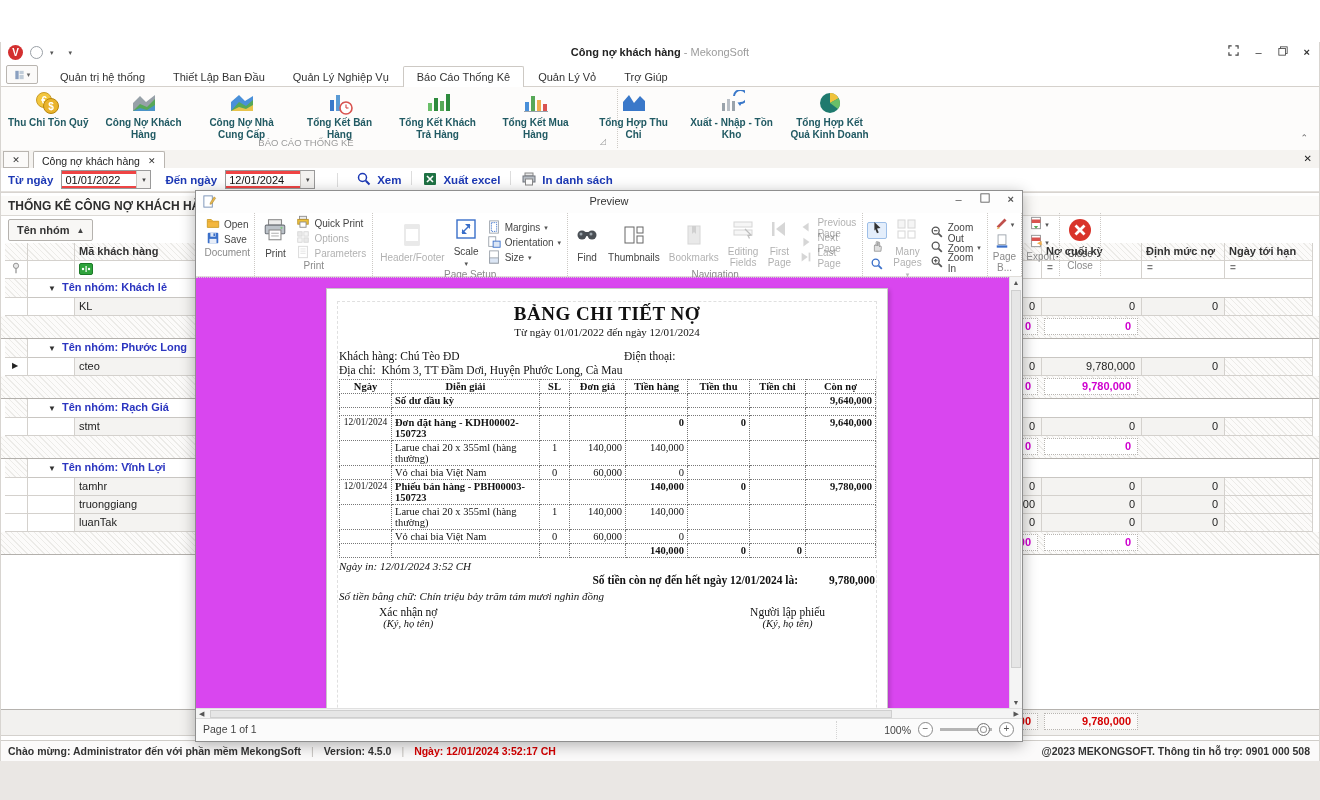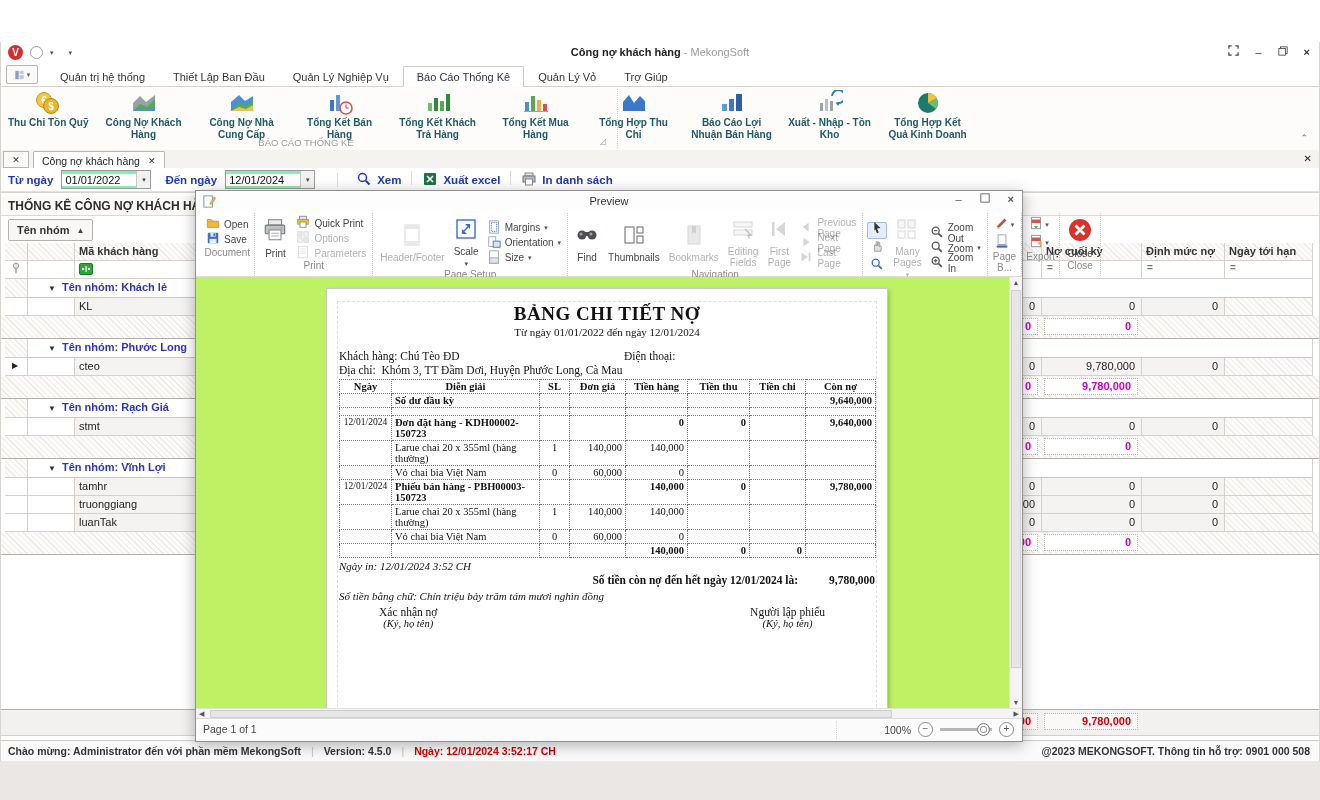--- a/index.html
+++ b/index.html
@@ -40,21 +40,21 @@
   
   #doctabs{top:150px;left:0;right:0;height:18px;background:#f5f3f0;border-bottom:1px solid #c7c3be;display:flex;align-items:flex-end;}
   #closeall{width:24px;height:15px;border:1px solid #b9b5b0;background:#fbfaf9;margin:0 4px 0 3px;display:flex;align-items:center;justify-content:center;font-size:9px;color:#333;}
   .dtab{height:17px;background:#fff;border:1px solid #b9b5b0;border-bottom:none;border-radius:2px 2px 0 0;display:flex;align-items:center;gap:8px;padding:0 8px;font-size:10.5px;color:#222;margin-bottom:-1px;}
   .dtab .x{font-size:9px;color:#333;font-weight:bold;}
   #tabs-close-right{position:absolute;right:8px;top:3px;font-size:10px;color:#222;font-weight:bold;}
 
   
   #filterbar{top:168px;left:0;right:0;height:24px;background:#fff;border-bottom:1px solid #e4e1dd;display:flex;align-items:center;padding-left:8px;box-sizing:border-box;gap:8px;}
   .flabel{font-size:11.5px;font-weight:bold;color:#1d39b5;}
-  .fedit{width:88px;height:17px;border:1px solid #9a9a9a;display:flex;align-items:center;background:#86efac;}
+  .fedit{width:88px;height:17px;border:1px solid #9a9a9a;display:flex;align-items:center;background:#ef4444;}
   .fedit input{border:none;outline:none;flex:1;font-size:11px;padding:0 3px;font-family:inherit;width:60px;color:#111;}
   .fedit .dd{width:13px;align-self:stretch;border-left:1px solid #c9c6c2;background:#f3f2f0;display:flex;align-items:center;justify-content:center;font-size:7px;color:#444;}
   .fbtn{display:flex;align-items:center;gap:5px;font-size:11.5px;font-weight:bold;color:#1d39b5;padding:0 10px;}
   .fsep{width:1px;height:14px;background:#ddd;}
 
   
   #main{top:192px;left:0;right:0;height:548px;background:#fff;border-top:1px solid #d8d4d0;}
   #panel-title{position:absolute;left:0;right:0;top:3px;height:20px;border-bottom:1px solid #dcd9d5;
     font-size:12px;font-weight:bold;color:#2d2d2d;padding:3px 0 0 8px;box-sizing:border-box;background:#fbfaf8;}
   #groupchip{position:absolute;left:8px;top:26px;height:20px;border:1px solid #b5b2ae;background:#f8f7f5;border-radius:2px;
@@ -90,21 +90,21 @@
   .tglabel{text-align:center;font-size:10px;color:#8a8a8a;padding-bottom:17px;}
   .bigbtn{display:flex;flex-direction:column;align-items:center;justify-content:center;gap:1px;padding:1px 3px;border-radius:2px;}
   .bigbtn .bl{font-size:10px;color:#444;text-align:center;line-height:1.1;white-space:pre-line;}
   .stackcol{display:flex;flex-direction:column;justify-content:center;gap:1px;}
   .smallbtn{display:flex;align-items:center;gap:4px;font-size:10px;color:#444;padding:0 2px;height:14px;}
   .minibtn{display:flex;align-items:center;gap:2px;height:15px;padding:0 2px;border:1px solid transparent;border-radius:2px;}
   .minibtn.selected{border-color:#9ebfe8;background:#e4eefb;}
   .disabled{opacity:.42;filter:grayscale(1);}
   .ddc{font-size:7px;color:#555;}
 
-  #dlg-canvas{position:absolute;top:86px;left:0;right:0;bottom:33px;background:#bef264;border-top:1px dotted #d5d5d5;overflow:hidden;}
+  #dlg-canvas{position:absolute;top:86px;left:0;right:0;bottom:33px;background:#d946ef;border-top:1px dotted #d5d5d5;overflow:hidden;}
   #dlg-vscroll{position:absolute;top:86px;bottom:33px;right:0;width:13px;background:#f4f4f4;border-left:1px solid #e0e0e0;box-sizing:border-box;}
   #dlg-vscroll .arr{position:absolute;left:0;right:0;text-align:center;font-size:7px;color:#555;}
   #dlg-vscroll .thumb{position:absolute;left:1px;right:1px;top:13px;bottom:40px;background:#e6e6e6;border:1px solid #cfcfcf;}
   #dlg-hscroll{position:absolute;left:0;right:0;bottom:22px;height:11px;background:#f4f4f4;border-top:1px solid #e0e0e0;box-sizing:border-box;}
   #dlg-hscroll .arr{position:absolute;top:1px;font-size:7px;color:#555;}
   #dlg-hscroll .thumb{position:absolute;top:1px;bottom:1px;left:14px;right:130px;background:#e6e6e6;border:1px solid #cfcfcf;}
   #dlg-statusbar{position:absolute;left:0;right:0;bottom:0;height:22px;background:#fbfbfb;border-top:1px solid #dbdbdb;font-size:10.5px;color:#444;}
   #dlg-page-info{position:absolute;left:7px;top:4px;}
   #dlg-zoomctrl{position:absolute;right:8px;top:3px;display:flex;align-items:center;gap:7px;}
   #dlg-zoomctrl .circ{width:13px;height:13px;border-radius:50%;border:1px solid #8a8a8a;color:#555;font-size:10px;line-height:11px;text-align:center;background:#fff;}
@@ -261,30 +261,20 @@
           </span>
           <span class="rlb">Tổng Kết Mua Hàng</span>
         </div>
         <div class="ritem">
           <span class="ric">
             <svg width="26" height="26" viewBox="0 0 26 26">
               <polygon points="2,21 2,12 8,5 13,13 19,6 24,11 24,21" fill="#3a78c9"></polygon>
             </svg>
           </span>
           <span class="rlb">Tổng Hợp Thu Chi</span>
-        </div>
-        <div class="ritem">
-          <span class="ric">
-            <svg width="26" height="26" viewBox="0 0 26 26">
-              <rect x="3" y="14" width="5" height="7" fill="#5b9bd5"></rect>
-              <rect x="10" y="9" width="5" height="12" fill="#3a78c9"></rect>
-              <rect x="17" y="4" width="6" height="17" fill="#2e5fa3"></rect>
-            </svg>
-          </span>
-          <span class="rlb">Báo Cáo Lợi Nhuận Bán Hàng</span>
         </div>
         <div class="ritem">
           <span class="ric">
             <svg width="26" height="26" viewBox="0 0 26 26">
               <rect x="3" y="13" width="3" height="8" fill="#9aa3ab"></rect>
               <rect x="8" y="9" width="3" height="12" fill="#b9bfc6"></rect>
               <rect x="13" y="11" width="3" height="10" fill="#9aa3ab"></rect>
               <path d="M15,6 A6.5,6.5 0 1 1 21,13" fill="none" stroke="#3a78c9" stroke-width="2"></path>
               <polygon points="21,16 18.5,12.5 23.5,12 " fill="#3a78c9"></polygon>
             </svg>

